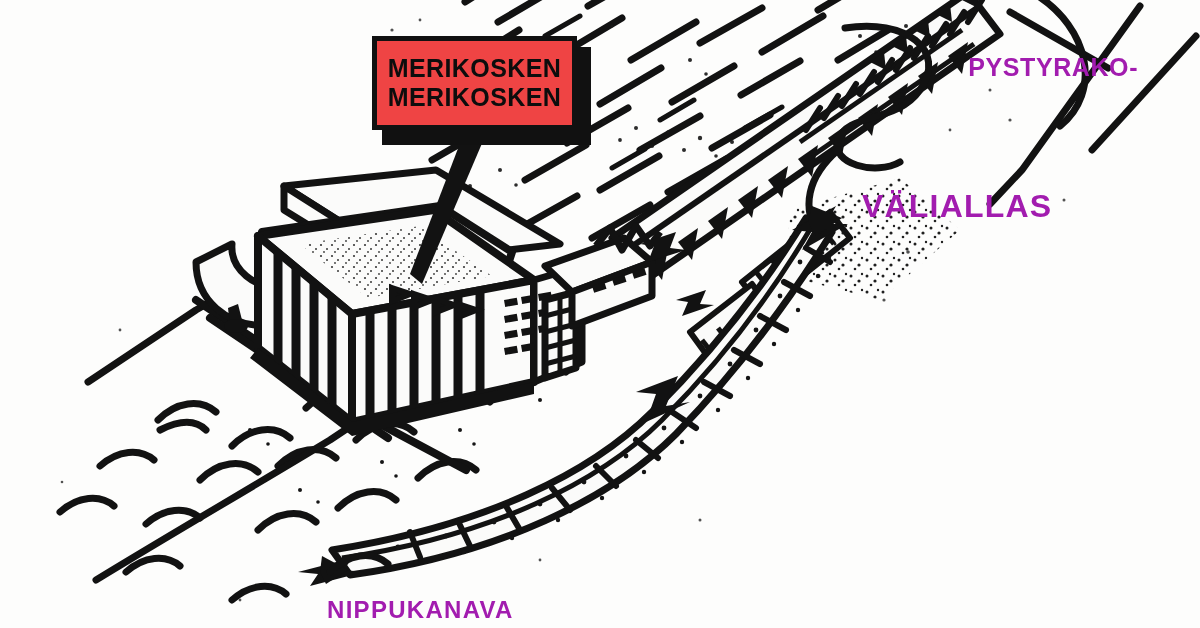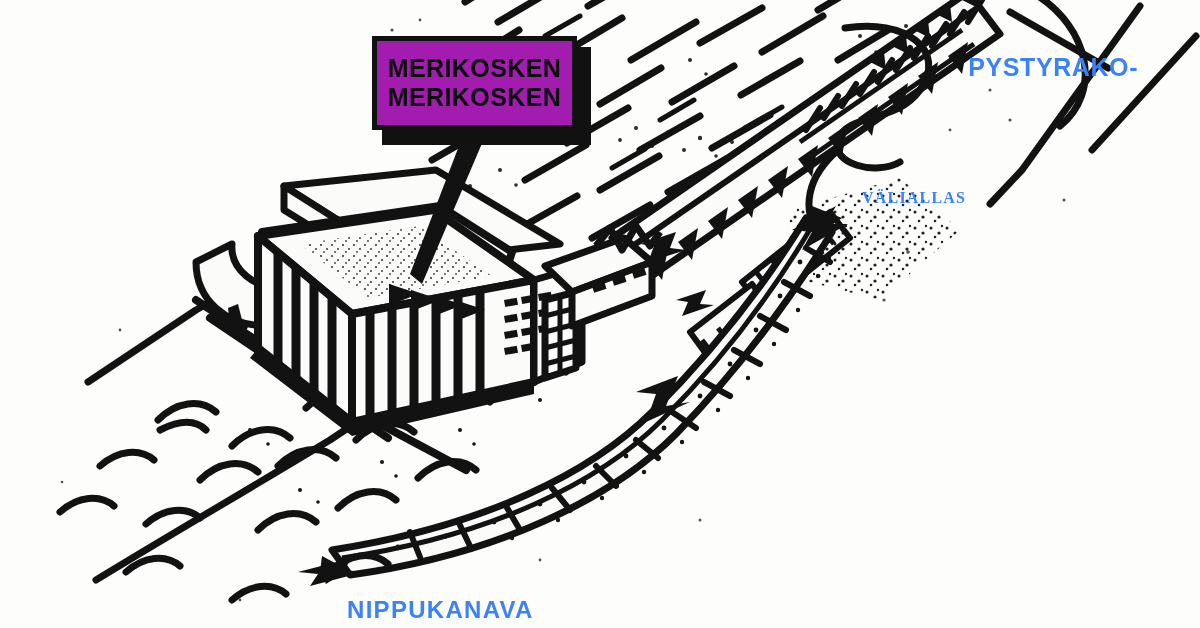--- a/index.html
+++ b/index.html
@@ -21,46 +21,45 @@
   #artwork {
     position: absolute;
     left: 0; top: 0;
     width: 1200px;
     height: 628px;
   }
   .label-text {
     position: absolute;
     font-family: "Liberation Sans", sans-serif;
     font-weight: bold;
-    color: #3b82f6;
+    color: #a21caf;
     letter-spacing: 0.5px;
     line-height: 1.04;
     white-space: pre;
     -webkit-font-smoothing: none;
   }
   #lbl-pystyrako {
     left: 938px;
     top: 28px;
     font-size: 25px;
     letter-spacing: 0.6px;
     text-align: left;
   }
   #lbl-pystyrako .l2 {
     display: block;
     padding-left: 28px;
   }
   #lbl-valiallas {
     left: 862px;
     top: 190px;
-    font-size: 16px;
+    font-size: 32px;
     letter-spacing: 1.2px;
-    font-family: Liberation Serif, serif;
   }
   #lbl-nippukanava {
-    left: 347px;
+    left: 327px;
     top: 598px;
     font-size: 24px;
     letter-spacing: 1.3px;
   }
   
   #callout {
     position: absolute;
     left: 372px;
     top: 36px;
     width: 209px;
@@ -70,21 +69,21 @@
     position: absolute;
     left: 10px; top: 11px;
     width: 209px; height: 98px;
     background: #111111;
   }
   #callout .box {
     position: absolute;
     left: 0; top: 0;
     width: 205px;
     height: 94px;
-    background: #a21caf;
+    background: #ef4444;
     border: 5px solid #111111;
     box-sizing: border-box;
     display: flex;
     flex-direction: column;
     align-items: center;
     justify-content: center;
   }
   #callout .box .line {
     font-family: "Liberation Sans", sans-serif;
     font-weight: bold;

